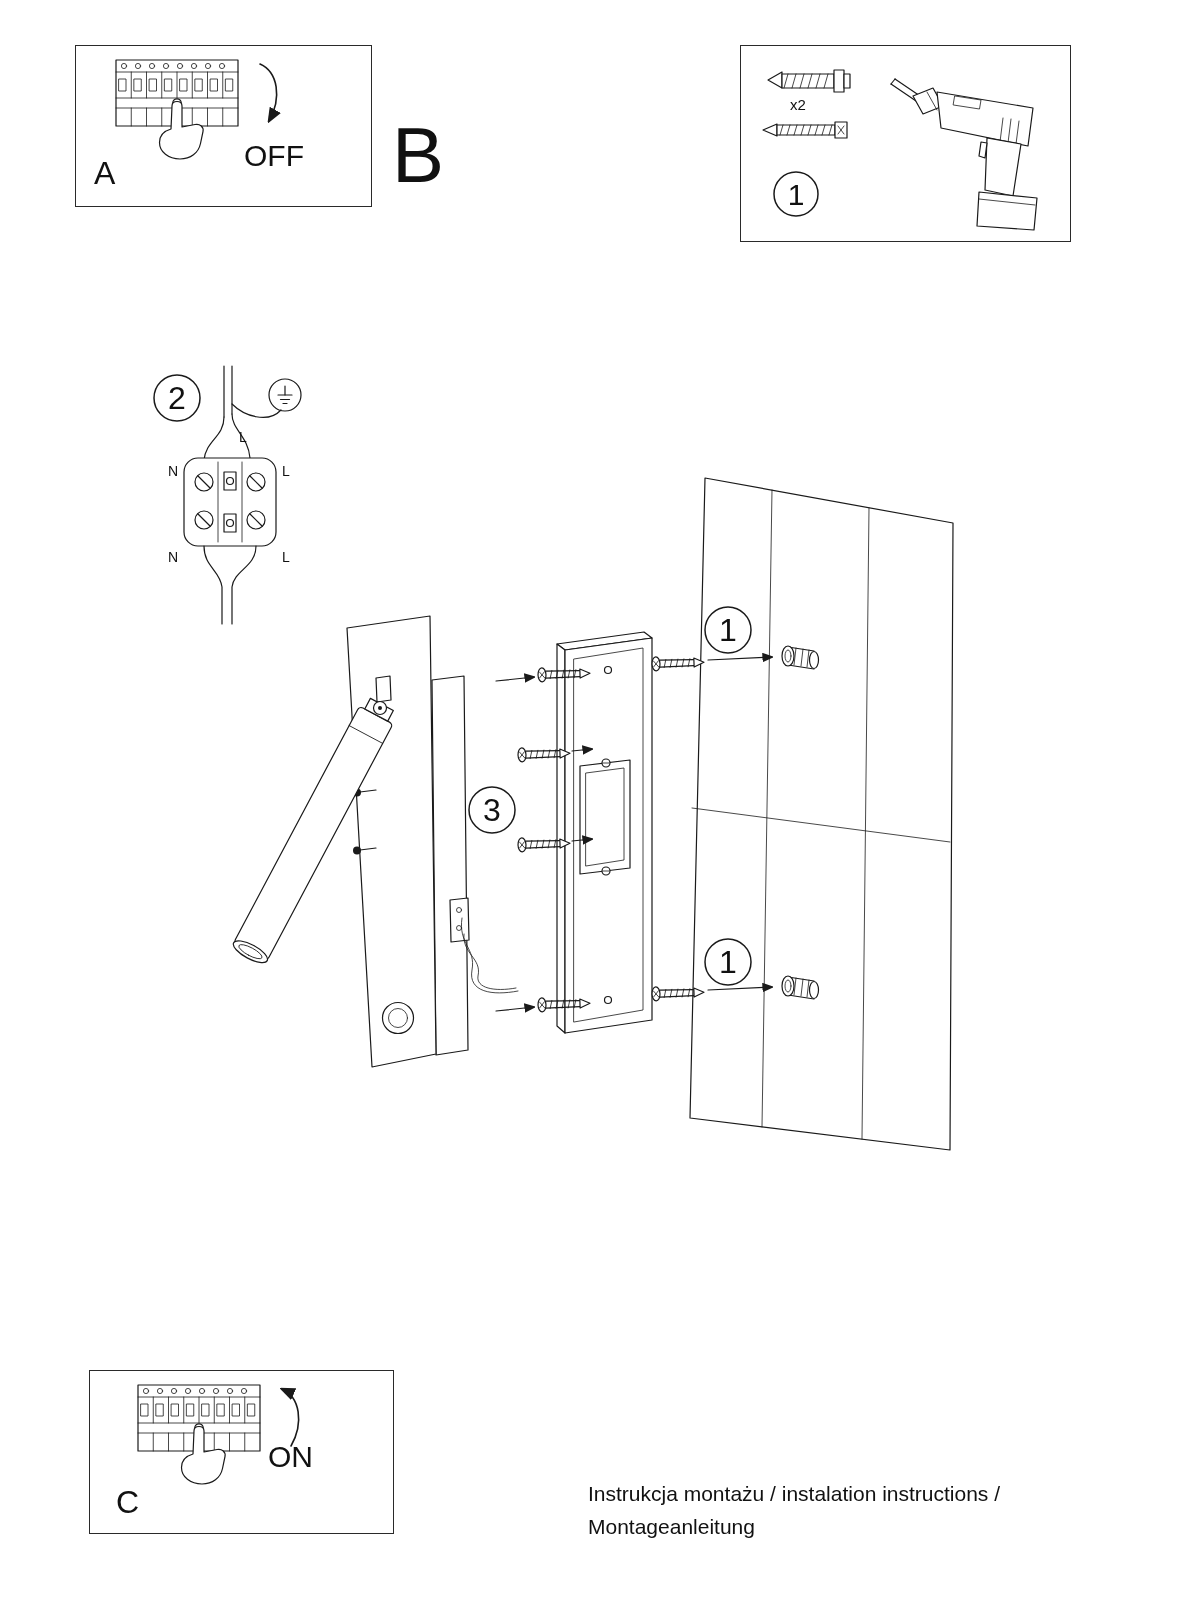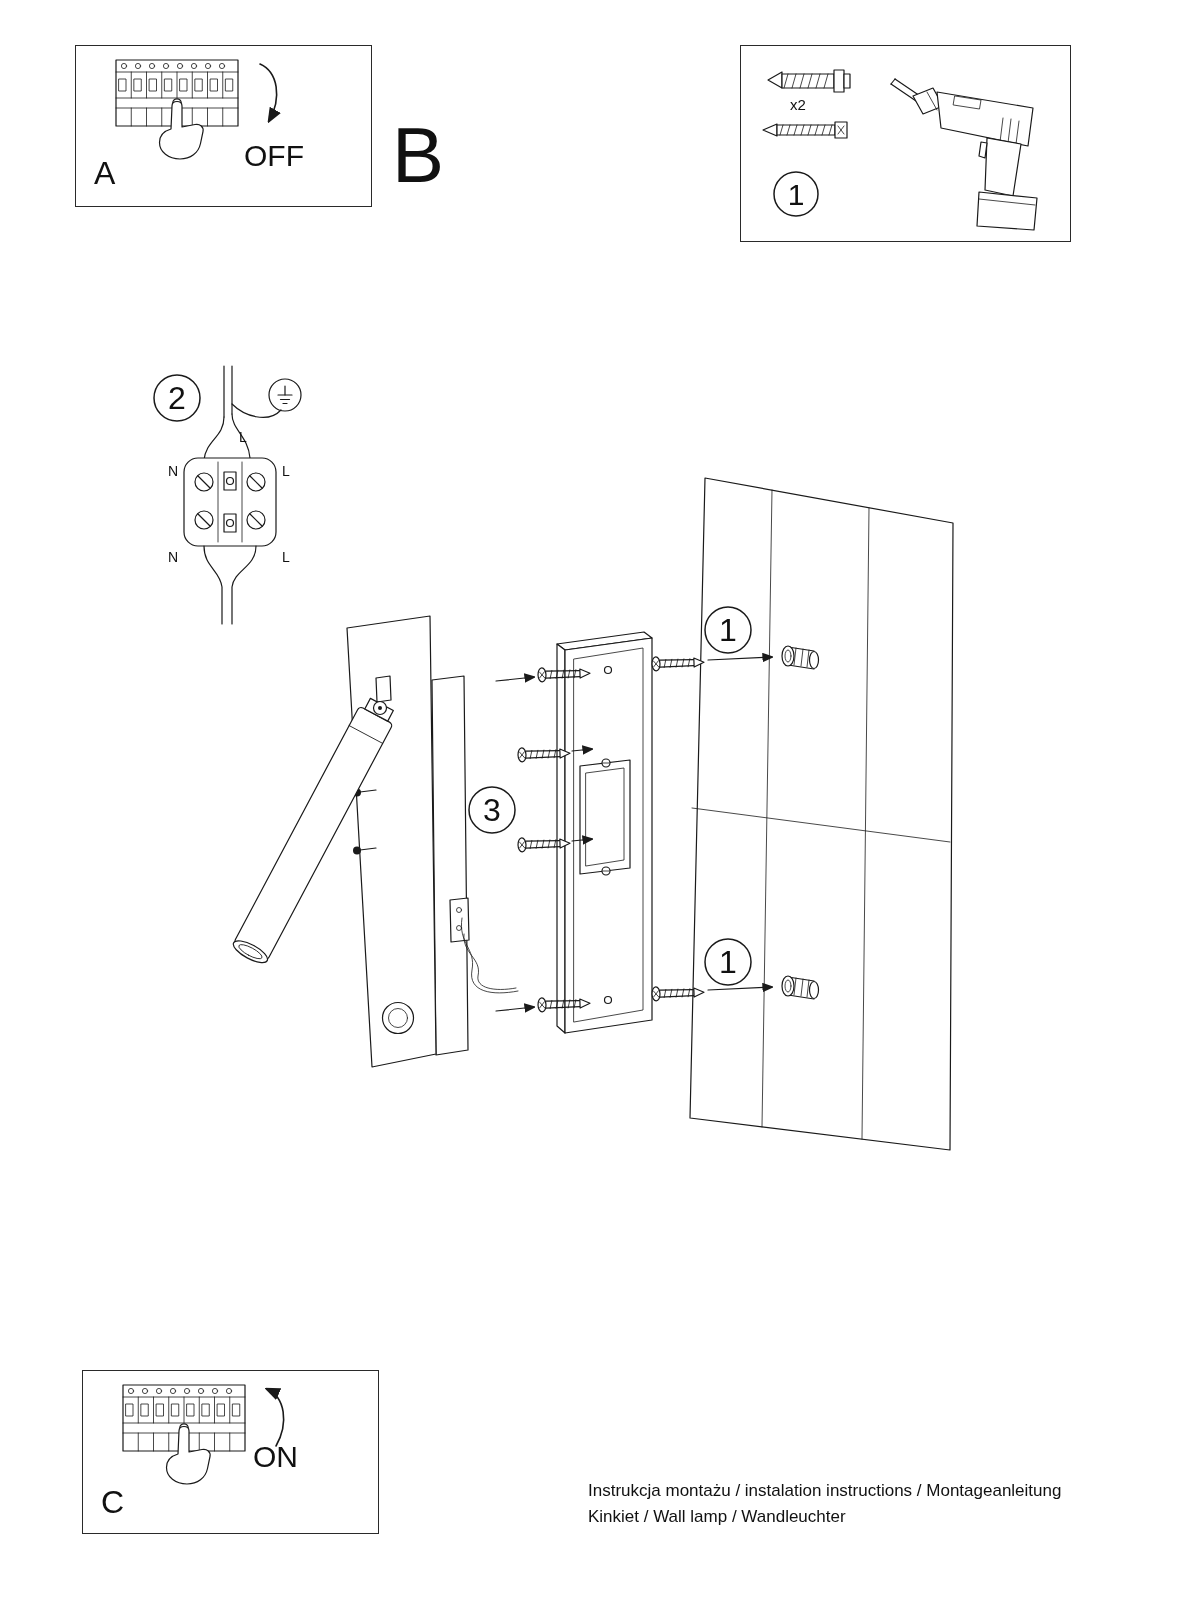--- a/index.html
+++ b/index.html
@@ -7,21 +7,21 @@
         font-family:"Liberation Sans",sans-serif;color:#111;overflow:hidden;}
   .abs{position:absolute;}
   .frame{border:1.6px solid #2a2a2a;background:#fff;}
   svg{display:block;}
   svg text{font-family:"Liberation Sans",sans-serif;fill:#111;}
   .ln{fill:none;stroke:#1a1a1a;stroke-width:1.2;stroke-linecap:round;stroke-linejoin:round;}
   .thin{stroke-width:0.8;}
   .fw{fill:#ffffff;stroke:#1a1a1a;stroke-width:1.2;stroke-linejoin:round;}
   .fb{fill:#1a1a1a;stroke:none;}
   .big-letter{font-size:78px;line-height:1;font-weight:400;color:#111;}
-  .footer{font-size:17px;line-height:1.55;color:#111;}
+  .footer{font-size:21px;line-height:1.55;color:#111;}
 </style>
 </head>
 <body>
 
 <div id="page">
 
   <div class="abs frame" style="left:75px;top:45px;width:295px;height:160px;">
     <svg width="295" height="160" viewBox="0 0 295 160">
       <defs>
         <marker id="mA" markerWidth="9" markerHeight="8" refX="8" refY="4" orient="auto">
@@ -338,21 +338,21 @@
       <line x1="372" y1="303" x2="392" y2="301" class="ln" marker-end="url(#mE)"></line>
       <use href="#scr" transform="translate(318,397) rotate(-2)"></use>
       <line x1="372" y1="393" x2="392" y2="391" class="ln" marker-end="url(#mE)"></line>
       <g>
         <circle cx="292" cy="362" r="23" class="fw" style="stroke-width:1.5"></circle>
         <text x="292" y="373" font-size="32" text-anchor="middle">3</text>
       </g>
     </svg>
   </div>
 
-  <div class="abs frame" style="left:82px;top:1370px;width:295px;height:162px;">
+  <div class="abs frame" style="left:89px;top:1370px;width:295px;height:162px;padding-left:8px;">
     <svg width="295" height="162" viewBox="0 0 295 162">
       <defs>
         <marker id="mC" markerWidth="9" markerHeight="8" refX="8" refY="4" orient="auto">
           <path d="M0,0 L10,4 L0,8 Z" fill="#1a1a1a"></path>
         </marker>
       </defs>
       <g>
         <rect x="40" y="14" width="122" height="66" class="fw"></rect>
         <line x1="40" y1="26" x2="162" y2="26" class="ln thin"></line>
         <g class="ln thin">
@@ -399,16 +399,15 @@
       </g>
       <path class="fw" d="M96,60 c0,-3 2,-4.5 5,-4.5 c3,0 5,1.5 5,4.5 v21 l13,-2.5 c5,-1 9,2.5 8,7 l-2.5,12 c-2,9.5 -10,15.5 -20.5,15.5 c-11.5,0 -20.5,-7 -20.5,-16.5 c0,-6.5 4.5,-11.5 11.5,-13.5 z"></path>
       <path class="ln" style="stroke-width:1.6" d="M193,75 C206,52 202,26 184,18" marker-end="url(#mC)"></path>
       <text x="170" y="96" font-size="30">ON</text>
       <text x="18" y="142" font-size="32">C</text>
     </svg>
   </div>
 
   <div class="abs footer" style="left:588px;top:1478px;width:540px;">
     <div>Instrukcja montażu / instalation instructions / Montageanleitung</div>
-    <div>Kinkiet / Wall lamp / Wandleuchter</div>
   </div>
 
 </div>
 
 </body></html>

